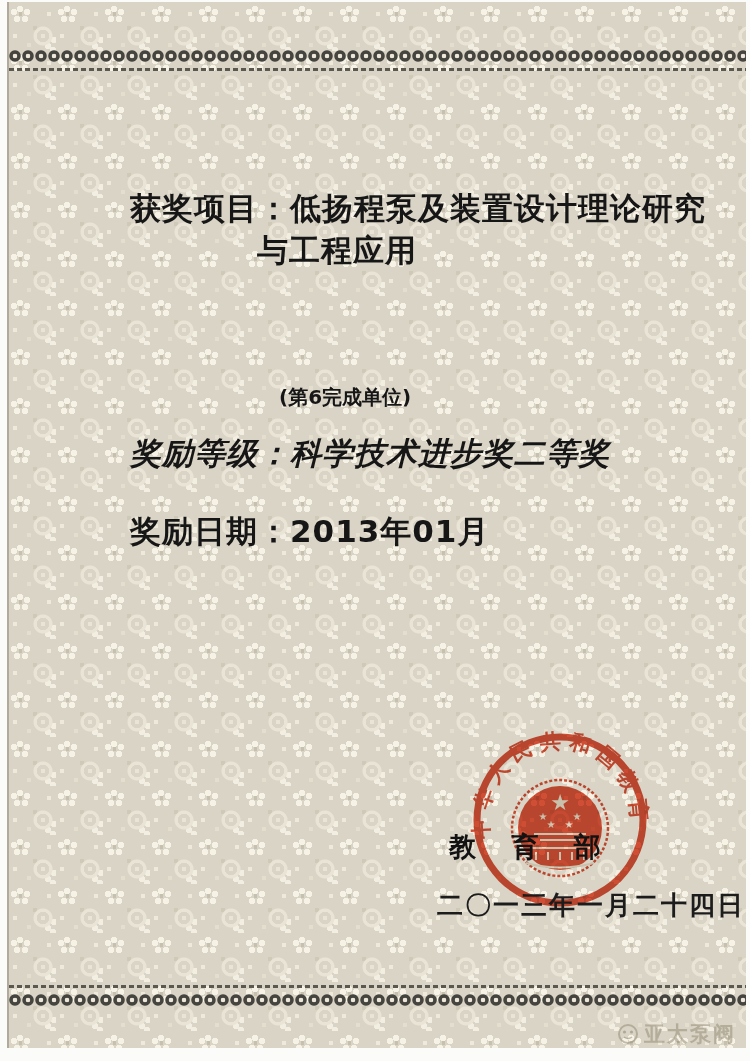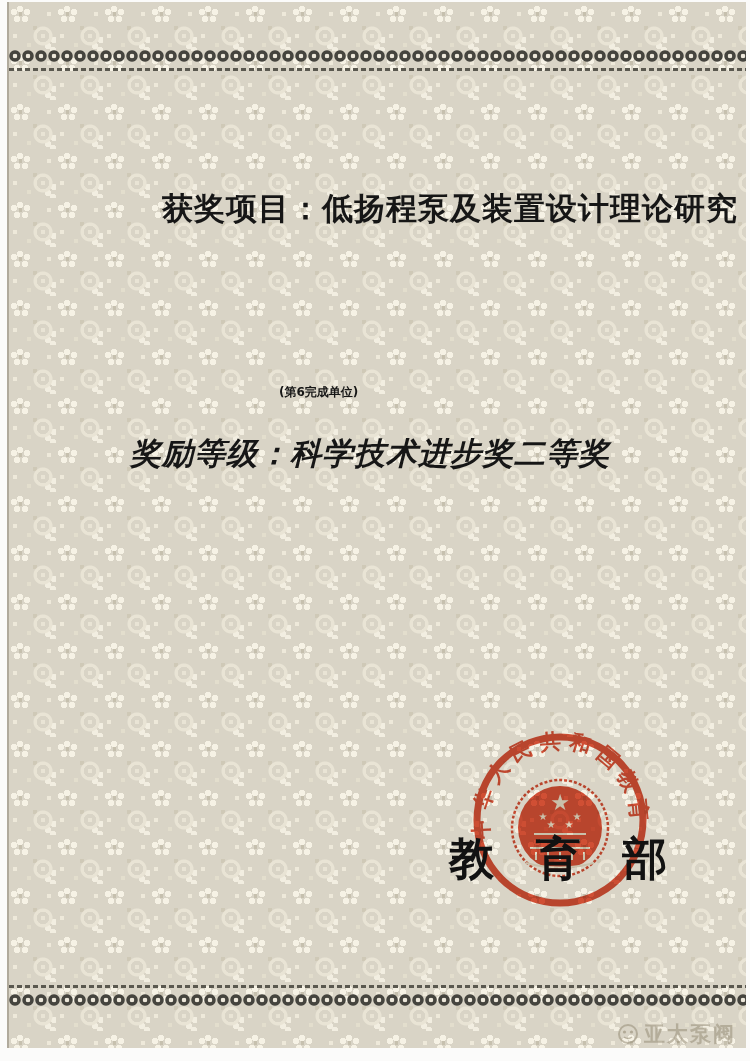--- a/index.html
+++ b/index.html
@@ -45,34 +45,34 @@
     position: absolute; left: 0; right: 0; height: 3px;
     background-image: repeating-linear-gradient(90deg, #5a584f 0 5px, transparent 5px 8px);
   }
   .bead-top { top: 46px; }
   .dash-top { top: 66px; }
   .dash-bottom { top: 983px; }
   .bead-bottom { top: 990px; }
 
   
   .row { position: absolute; color: #161616; font-weight: 700; font-size: 31px; letter-spacing: 1px; white-space: nowrap; }
-  .row-project1 { top: 186px; left: 121px; margin-left: 32px; }
+  .row-project1 { top: 186px; left: 121px; }
   .row-project2 { top: 228px; left: 248px; }
   .row-awardee  { top: 339px; left: 121px; }
-  .row-note     { top: 382px; left: 270px; font-size: 12px; letter-spacing: 0; }
+  .row-note     { top: 382px; left: 270px; font-size: 20px; letter-spacing: 0; }
   .row-grade    { top: 431px; left: 121px; font-style: italic; }
   .row-adate    { top: 509px; left: 121px; }
   .row-certno   { top: 596px; left: 121px; }
 
   
   .seal-wrap { position: absolute; left: 460px; top: 727px; width: 182px; height: 182px; }
   .seal-wrap svg { mix-blend-mode: multiply; opacity: .95; }
   .seal-name {
     position: absolute; left: -20px; right: -20px; top: 100px; text-align: left;
-    font-size: 45px; font-weight: 800; letter-spacing: 13px; color: #121212; white-space: nowrap;
+    font-size: 27px; font-weight: 800; letter-spacing: 13px; color: #121212; white-space: nowrap;
   }
   .issue-date {
     position: absolute; left: 428px; top: 886px; width: 300px;
     font-size: 26px; font-weight: 600; letter-spacing: 2px; color: #1c1c1c; white-space: nowrap;
   }
 
   
   .watermark {
     position: absolute; right: 10px; top: 1018px; display: flex; align-items: center; gap: 5px;
     color: rgba(150, 140, 118, 0.55);
@@ -82,25 +82,27 @@
 </head>
 <body>
 
 <div class="stage">
   <div class="paper">
 
     <div class="bead-row bead-top"></div>
     <div class="dash-line dash-top"></div>
 
     <div class="row row-project1"><span>获奖项目：</span><span>低扬程泵及装置设计理论研究</span></div>
+    <div class="row row-project2">与工程应用</div>
 
     <div class="row row-note">(第6完成单位)</div>
 
     <div class="row row-grade"><span>奖励等级：</span><span>科学技术进步奖二等奖</span></div>
 
+    <div class="row row-adate"><span>奖励日期：</span><span>2013年01月</span></div>
 
 
     <div class="seal-wrap">
       <svg width="182" height="182" viewBox="0 0 182 182">
         <defs>
           <path id="sealArc" d="M 22,112 A 72,72 0 1 1 160,112" fill="none"></path>
         </defs>
 
         <circle cx="91" cy="91" r="83" fill="none" stroke="#d6492f" stroke-width="7"></circle>
 
@@ -121,20 +123,21 @@
             <path d="M -20,12 H 20"></path>
             <path d="M -30,20 H 30"></path>
             <path d="M -24,24 v 8 M -12,24 v 8 M 0,24 v 8 M 12,24 v 8 M 24,24 v 8"></path>
             <path d="M -34,35 Q 0,44 34,35"></path>
           </g>
         </g>
       </svg>
       <div class="seal-name">教 育 部</div>
     </div>
 
+    <div class="issue-date">二〇一三年一月二十四日</div>
 
     <div class="dash-line dash-bottom"></div>
     <div class="bead-row bead-bottom"></div>
 
     <div class="watermark">
       <svg width="22" height="22" viewBox="0 0 22 22">
         <circle cx="11" cy="11" r="9" fill="none" stroke="rgba(150,140,118,0.55)" stroke-width="2"></circle>
         <circle cx="7.5" cy="9" r="1.6" fill="rgba(150,140,118,0.6)"></circle>
         <circle cx="14.5" cy="9" r="1.6" fill="rgba(150,140,118,0.6)"></circle>
         <path d="M 7,14 Q 11,17 15,14" stroke="rgba(150,140,118,0.55)" stroke-width="1.5" fill="none"></path>

